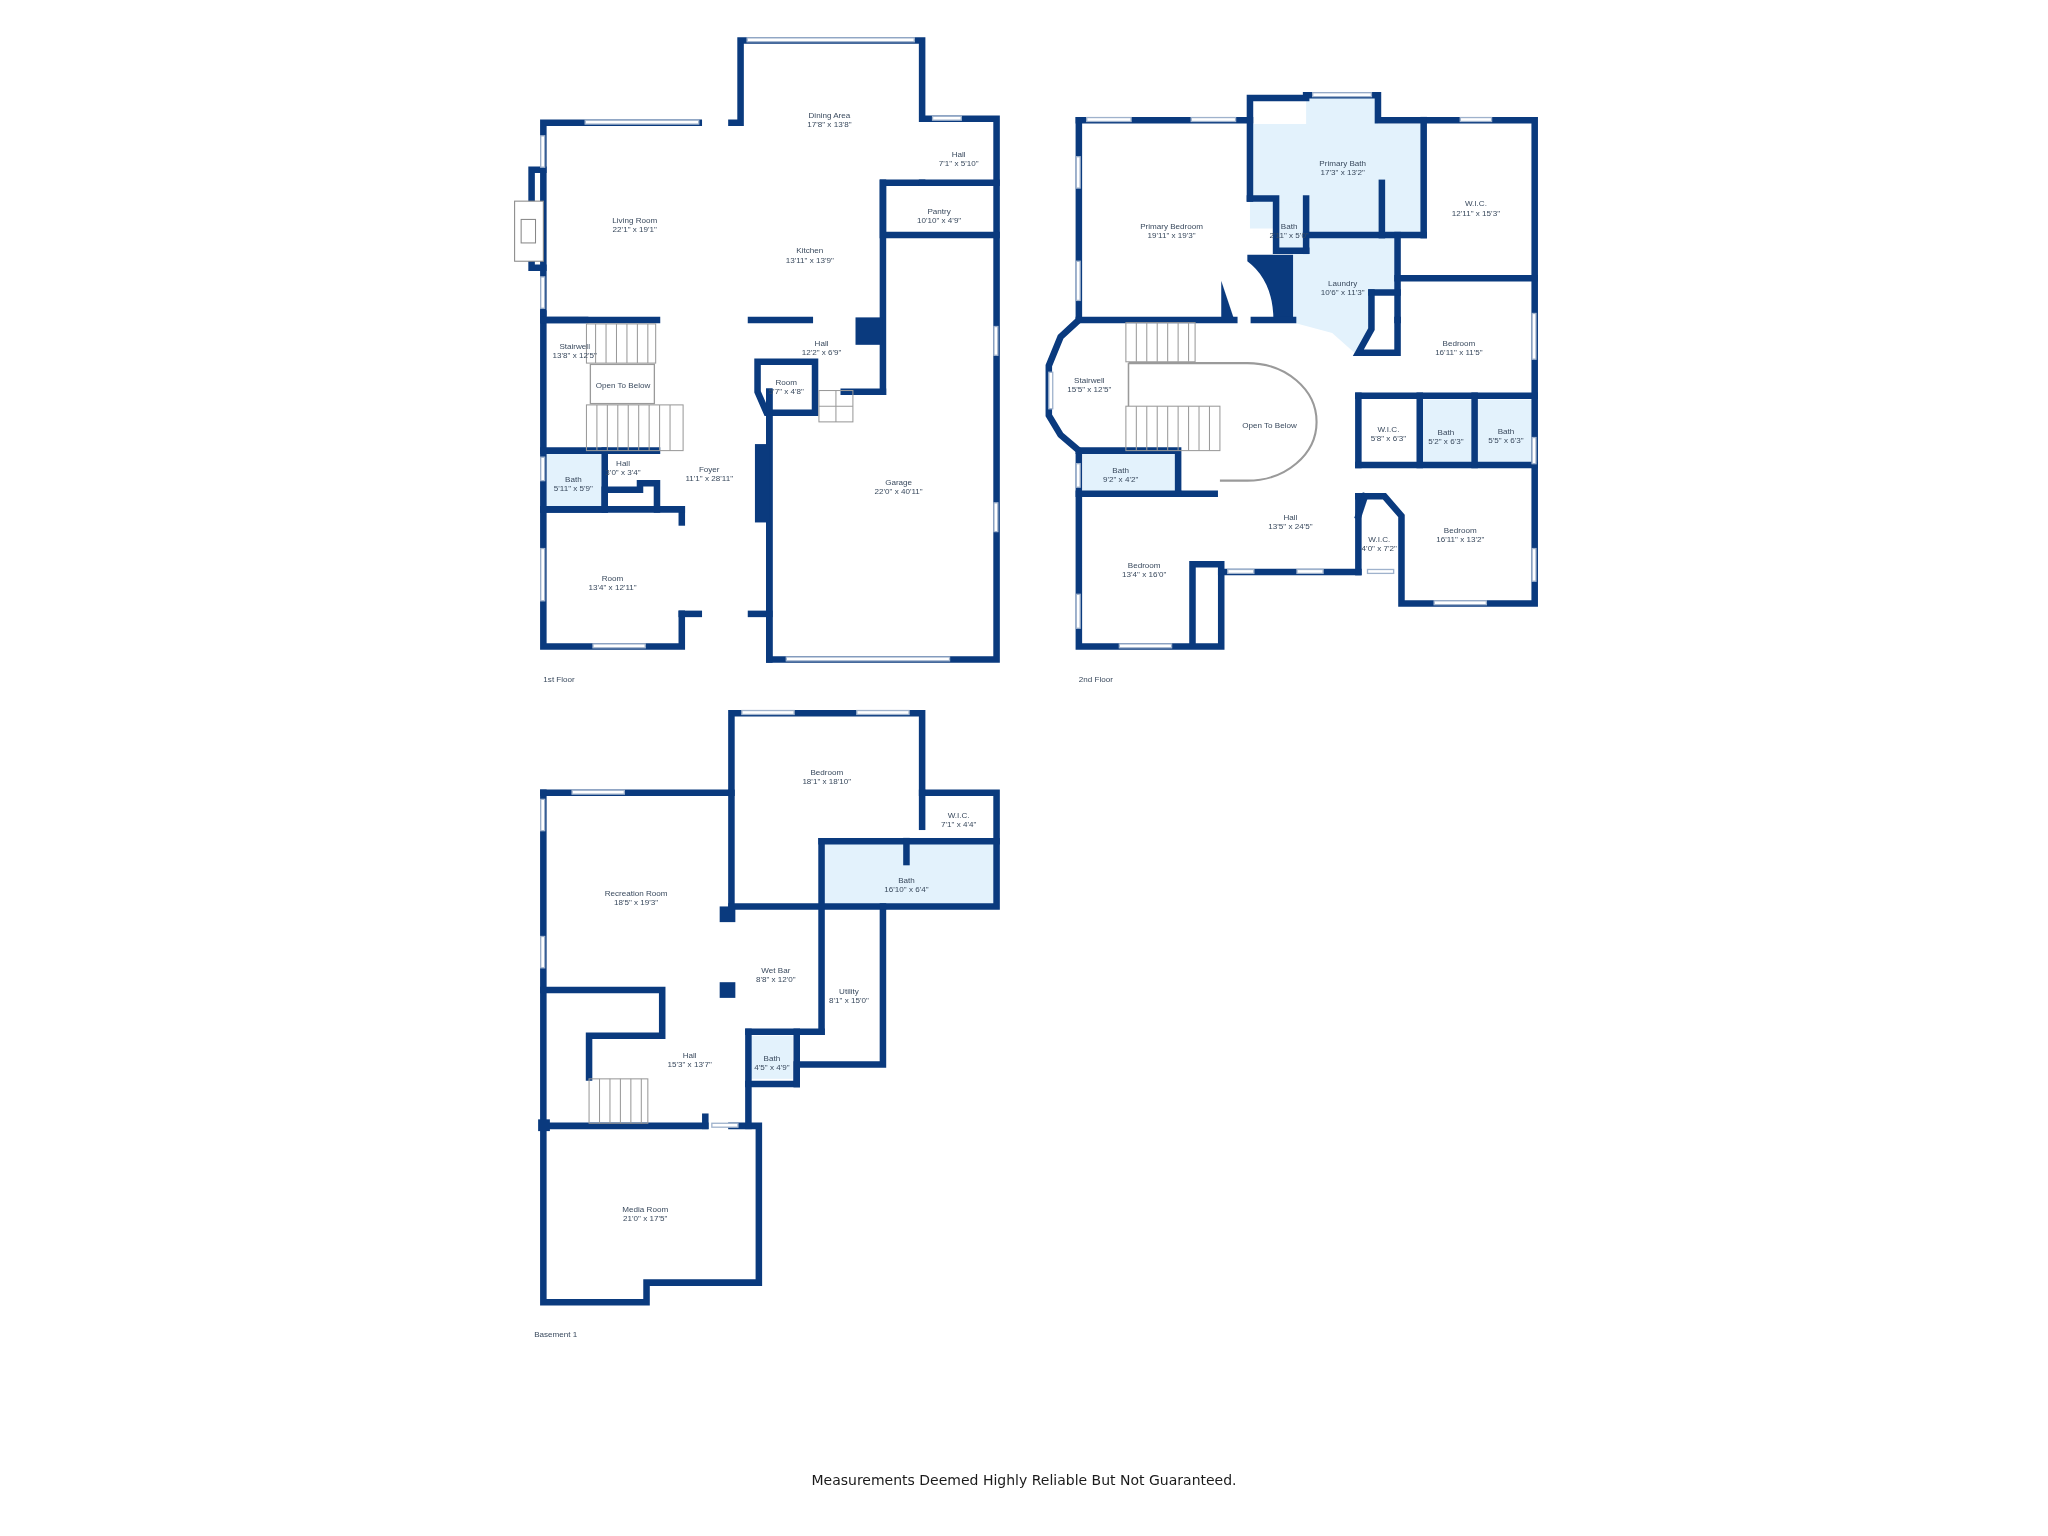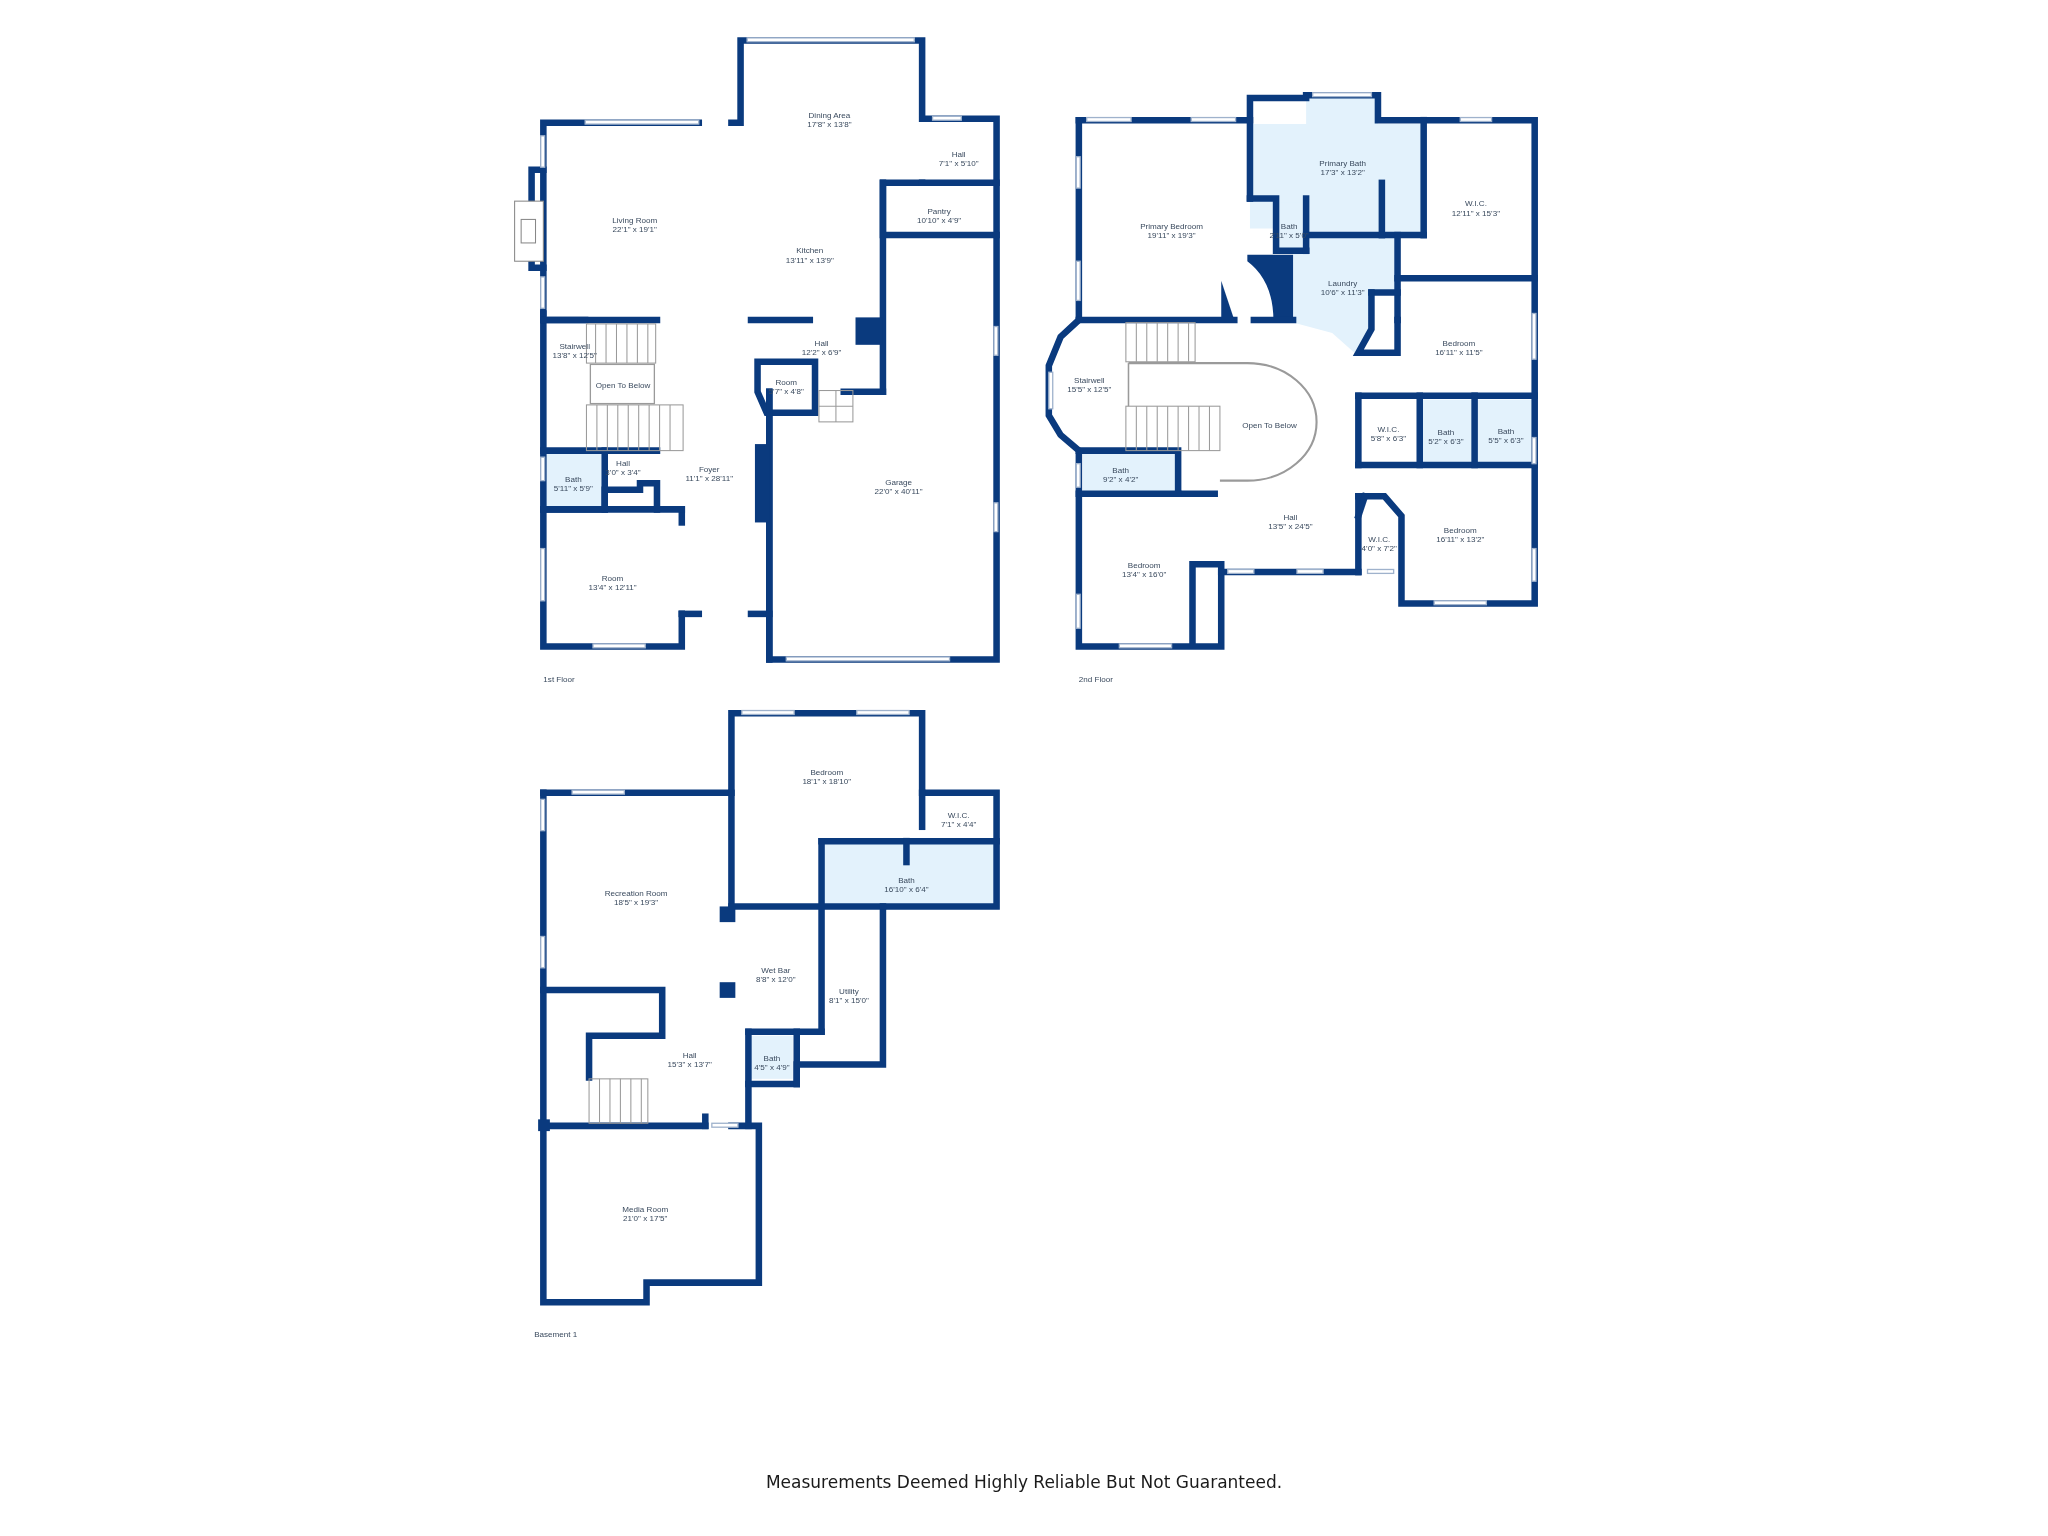--- a/index.html
+++ b/index.html
@@ -6,21 +6,21 @@
   body { width:2048px; height:1536px; position:relative; overflow:hidden; font-family:"Liberation Sans", sans-serif; }
   #plan { position:absolute; left:0; top:0; width:2048px; height:1536px; }
   .wall { fill:none; stroke:#0a3a7e; stroke-width:5; stroke-linejoin:miter; stroke-linecap:square; }
   .win { fill:#ffffff; stroke:#9fb2cc; stroke-width:1; }
   .bath { fill:#e3f2fc; }
   .solid { fill:#0a3a7e; }
   .stairs line { stroke:#9a9a9a; stroke-width:0.8; }
   .stairs rect { fill:none; stroke:#9a9a9a; stroke-width:0.8; }
   .rlabel { font-size:6.2px; fill:#3a4a5e; text-anchor:middle; }
   .flabel { font-size:6.2px; fill:#3a4a5e; text-anchor:start; }
-  .footer { position:absolute; left:0; width:2048px; top:1472px; text-align:center; font-size:17px; color:#1a1a1a; font-family:"DejaVu Sans", sans-serif; }
+  .footer { position:absolute; left:0; width:2048px; top:1472px; text-align:center; font-size:14px; color:#1a1a1a; font-family:"DejaVu Sans", sans-serif; }
 </style>
 </head>
 <body>
 
 <svg id="plan" viewBox="0 0 1568 1176" xmlns="http://www.w3.org/2000/svg">
 
   <g>
 
     <rect class="bath" x="416" y="346" width="47" height="44"></rect>
 

